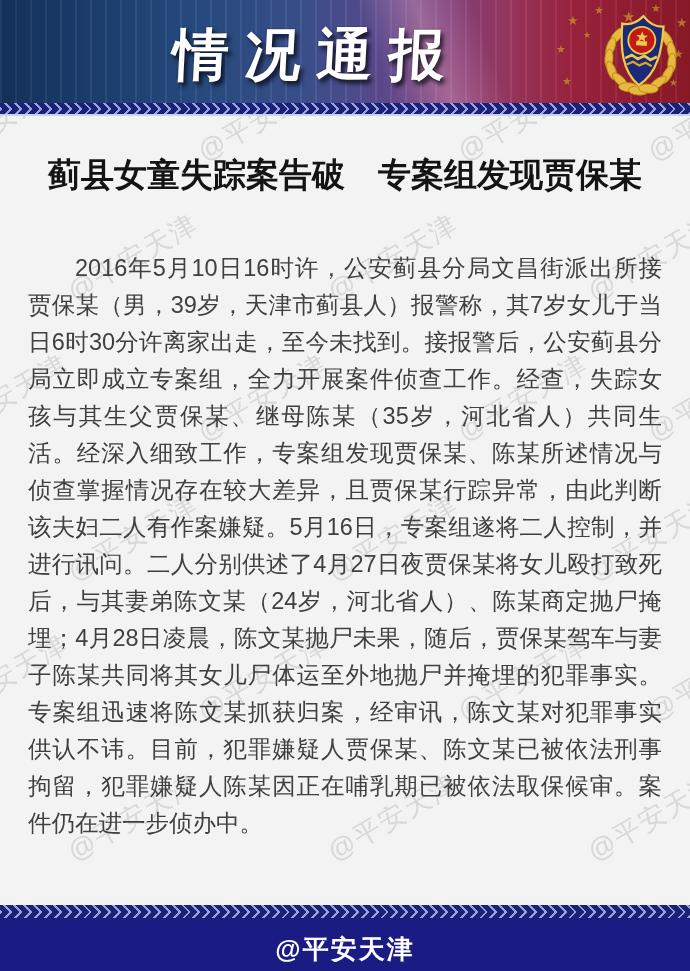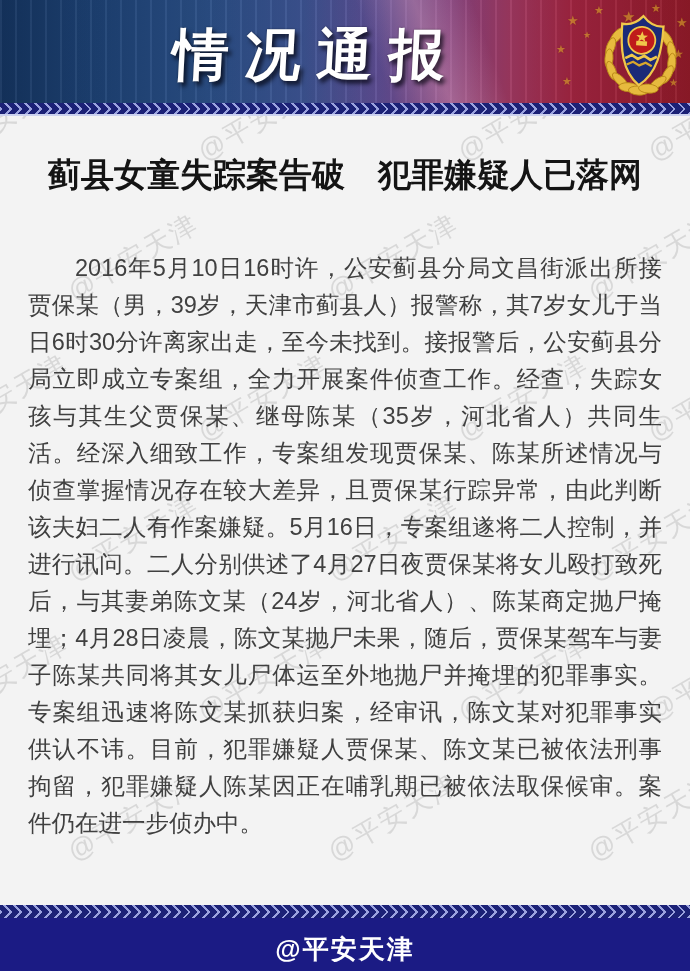--- a/index.html
+++ b/index.html
@@ -133,21 +133,21 @@
         <span class="wm" style="left: 330px; top: 440px;">@平安天津</span>
         <span class="wm" style="left: 590px; top: 440px;">@平安天津</span>
         <span class="wm" style="left: -60px; top: 580px;">@平安天津</span>
         <span class="wm" style="left: 200px; top: 580px;">@平安天津</span>
         <span class="wm" style="left: 460px; top: 580px;">@平安天津</span>
         <span class="wm" style="left: 650px; top: 580px;">@平安天津</span>
         <span class="wm" style="left: 70px; top: 720px;">@平安天津</span>
         <span class="wm" style="left: 330px; top: 720px;">@平安天津</span>
         <span class="wm" style="left: 590px; top: 720px;">@平安天津</span>
       </div>
-    <h2 class="doc-title">蓟县女童失踪案告破　犯罪嫌疑人已落网</h2>
+    <h2 class="doc-title">蓟县女童失踪案告破　专案组发现贾保某</h2>
     <p class="doc-para">2016年5月10日16时许，公安蓟县分局文昌街派出所接贾保某（男，39岁，天津市蓟县人）报警称，其7岁女儿于当日6时30分许离家出走，至今未找到。接报警后，公安蓟县分局立即成立专案组，全力开展案件侦查工作。经查，失踪女孩与其生父贾保某、继母陈某（35岁，河北省人）共同生活。经深入细致工作，专案组发现贾保某、陈某所述情况与侦查掌握情况存在较大差异，且贾保某行踪异常，由此判断该夫妇二人有作案嫌疑。5月16日，专案组遂将二人控制，并进行讯问。二人分别供述了4月27日夜贾保某将女儿殴打致死后，与其妻弟陈文某（24岁，河北省人）、陈某商定抛尸掩埋；4月28日凌晨，陈文某抛尸未果，随后，贾保某驾车与妻子陈某共同将其女儿尸体运至外地抛尸并掩埋的犯罪事实。专案组迅速将陈文某抓获归案，经审讯，陈文某对犯罪事实供认不讳。目前，犯罪嫌疑人贾保某、陈文某已被依法刑事拘留，犯罪嫌疑人陈某因正在哺乳期已被依法取保候审。案件仍在进一步侦办中。</p>
   </div>
 
   <div class="chevron-band">
     <div class="half a"></div>
       <div class="half b"></div>
   </div>
 
   <div class="footer">
     <span class="footer-text">@平安天津</span>

